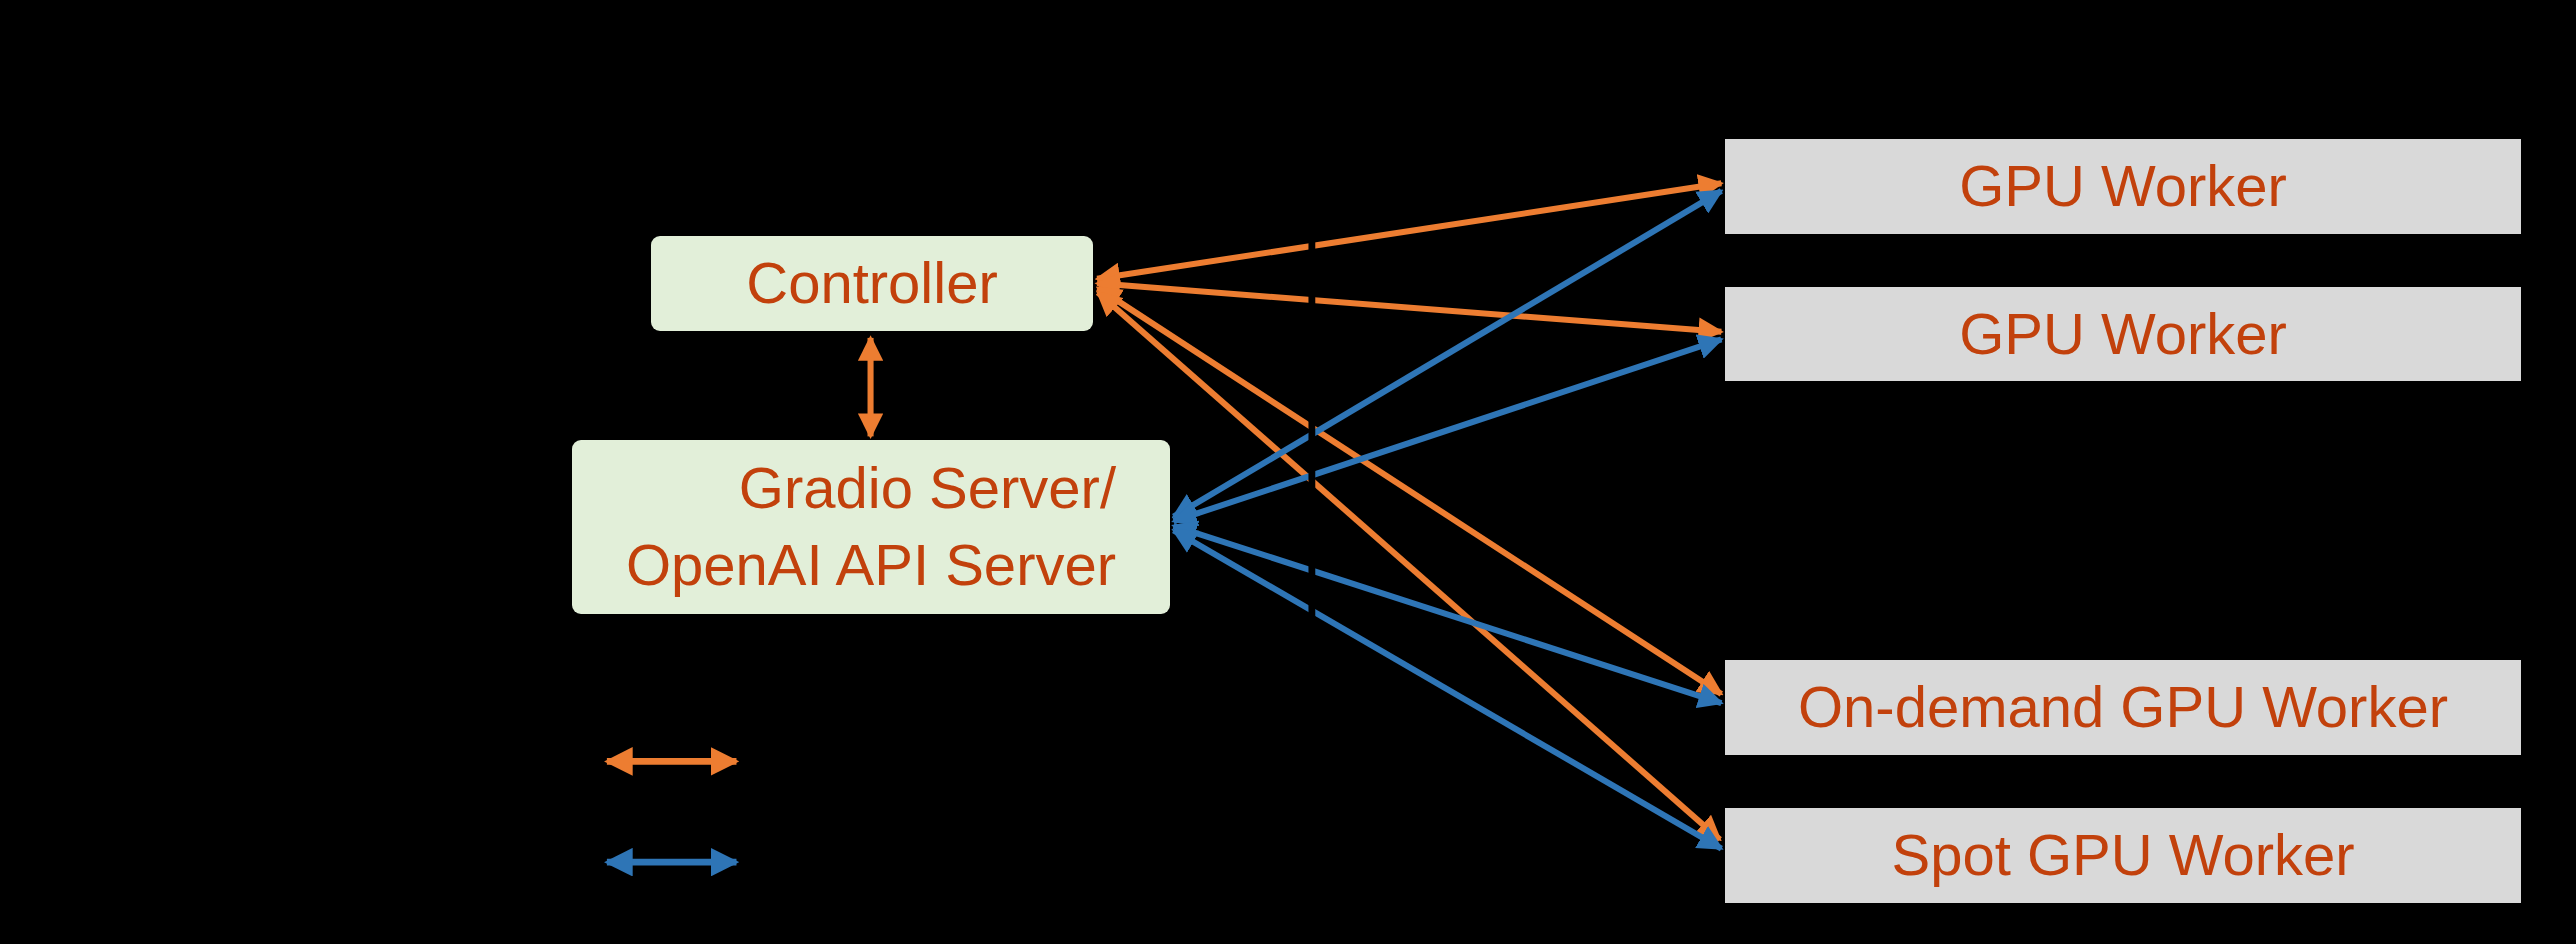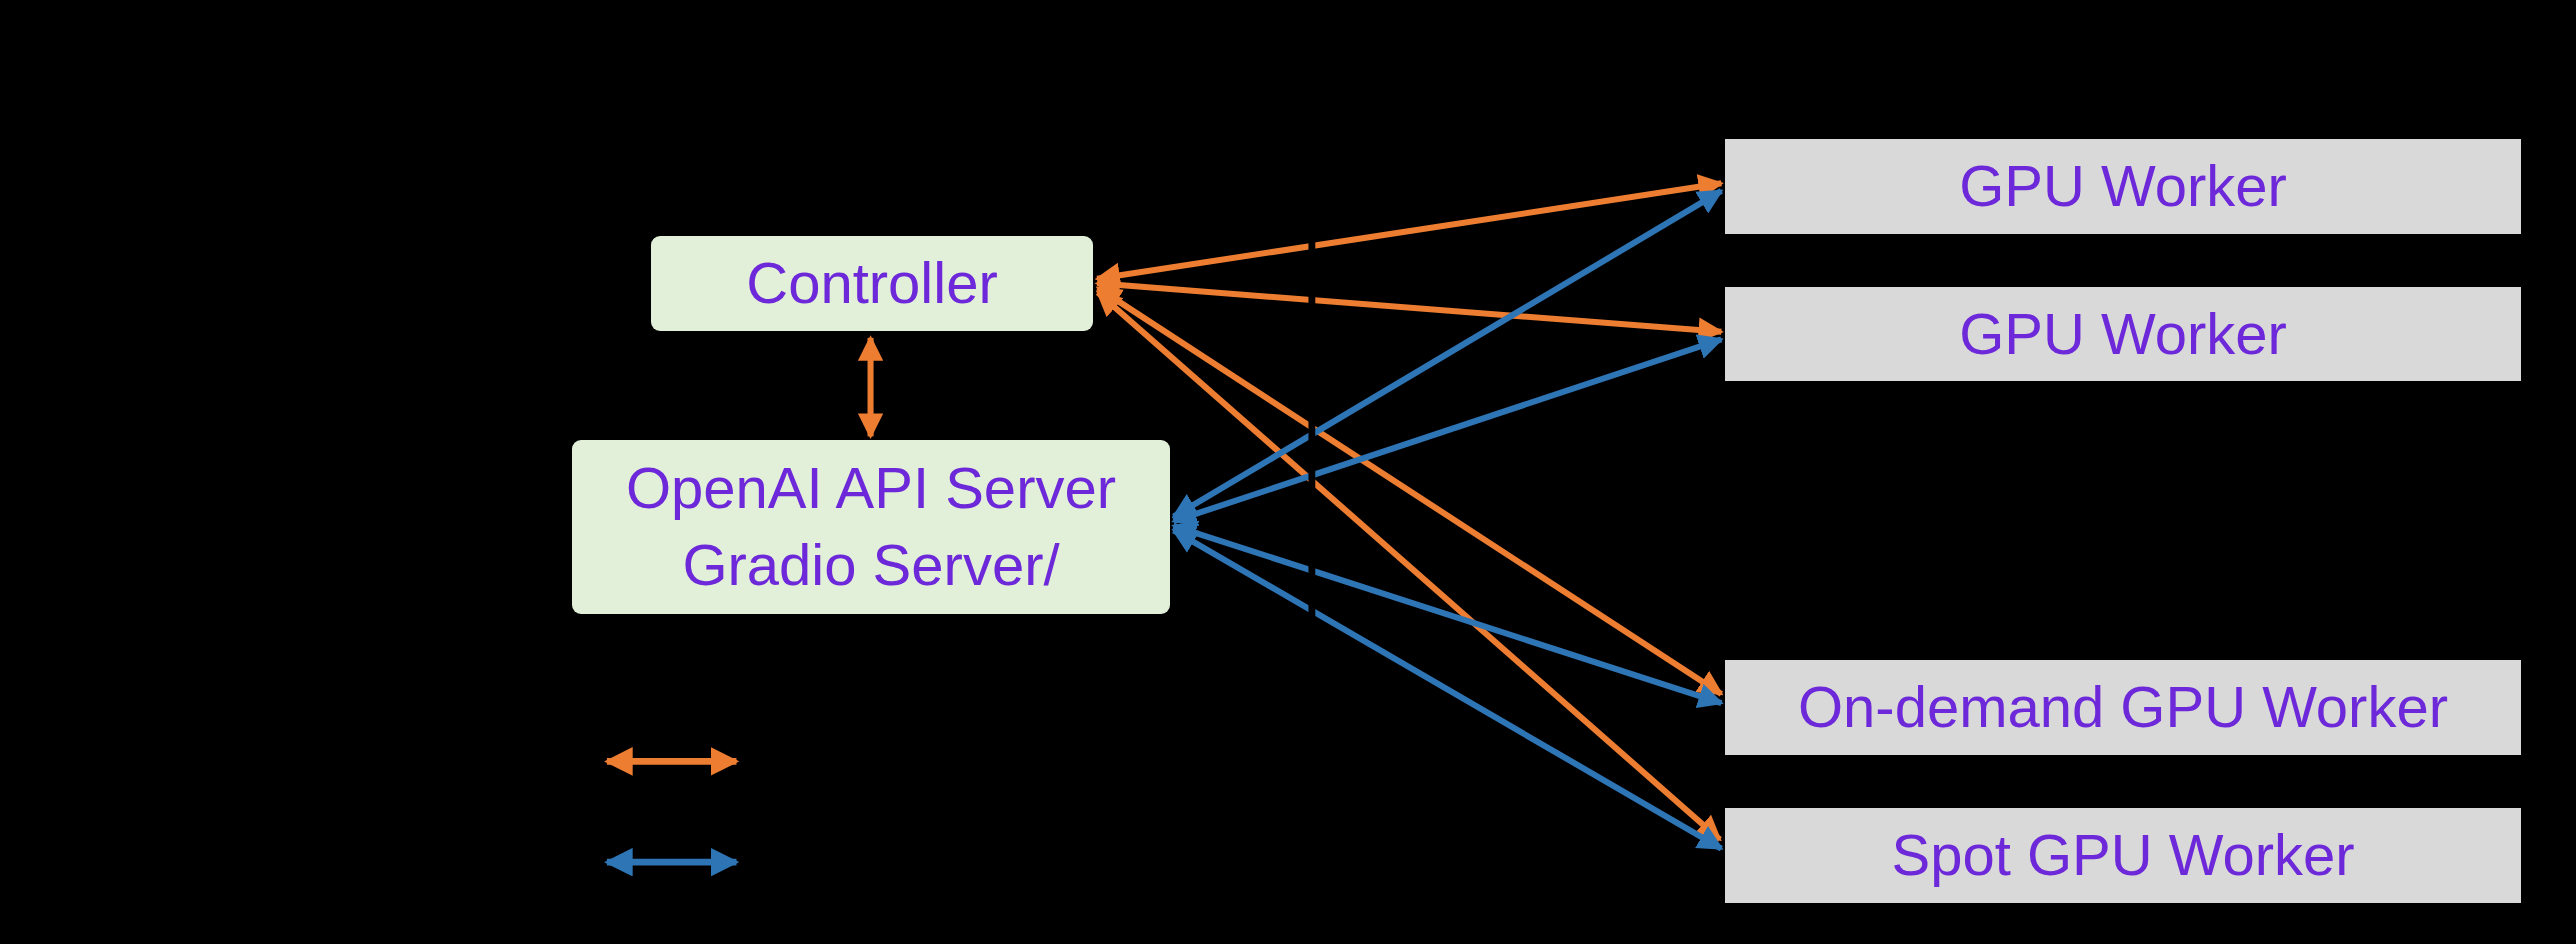--- a/index.html
+++ b/index.html
@@ -2,40 +2,40 @@
 <html style="font-size:12px"><head>
 <meta charset="utf-8">
 <style>
   html,body{margin:0;padding:0;background:#000;}
   .stage{
     position:relative;width:2576px;height:944px;background:#000000;
     font-family:"Liberation Sans",sans-serif;overflow:hidden;
   }
   .node{
     position:absolute;display:flex;align-items:center;justify-content:center;
-    color:#6d28d9;font-size:58px;line-height:1.32;text-align:center;white-space:pre;
+    color:#c2410c;font-size:58px;line-height:1.32;text-align:right;white-space:pre;
   }
   .node.green{background:#E2EFD9;border-radius:9px;}
   .node.gray{background:#D9D9D9;}
   .node .two-line{display:flex;flex-direction:column;}
   svg.arrows{position:absolute;left:0;top:0;pointer-events:none;}
 </style>
 </head>
 <body>
 
 <div class="stage">
 
   <div class="node green" style="left:651px;top:236px;width:442px;height:95px;">
     <span>Controller</span>
   </div>
 
   <div class="node green" style="left:572px;top:440px;width:598px;height:174px;">
     <span class="two-line">
+      <span>Gradio Server/</span>
       <span>OpenAI API Server</span>
-      <span>Gradio Server/</span>
     </span>
   </div>
 
   <div class="node gray" style="left:1725px;top:139px;width:796px;height:95px;">
     <span>GPU Worker</span>
   </div>
 
   <div class="node gray" style="left:1725px;top:287px;width:796px;height:94px;">
     <span>GPU Worker</span>
   </div>

